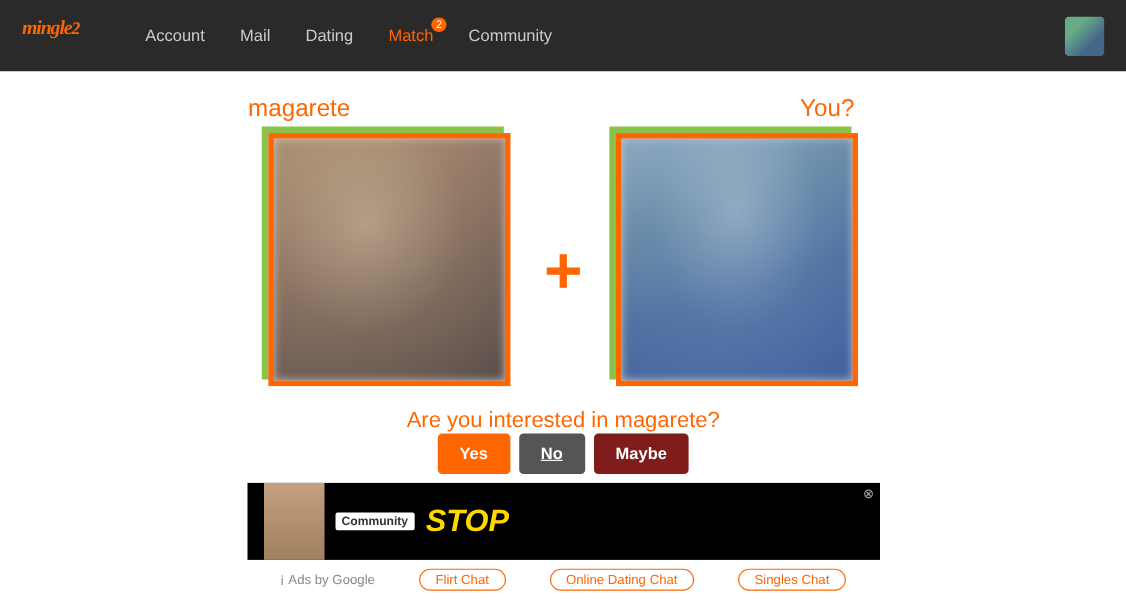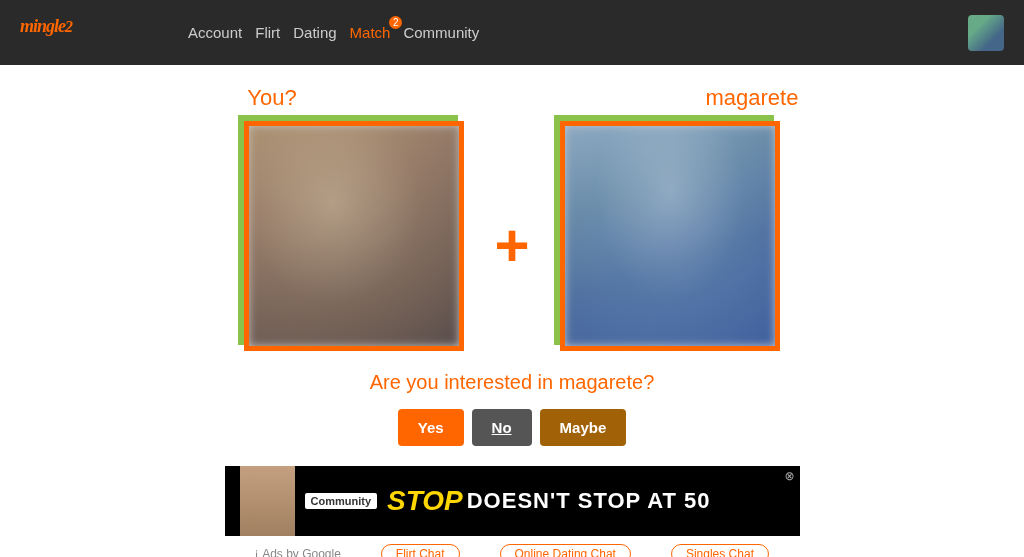--- a/index.html
+++ b/index.html
@@ -11,35 +11,34 @@
       height: 65px;
       display: flex;
       align-items: center;
       padding: 0 20px;
     }
     .logo {
       font-family: Georgia, serif;
       font-size: 28px;
       color: #fff;
       font-style: italic;
-      margin-right: 78px;
+      margin-right: 60px;
       font-weight: bold;
       letter-spacing: -1px;
     }
     .logo span {
       color: #ff6600;
       font-size: 18px;
       vertical-align: super;
     }
     .nav {
       display: flex;
       align-items: center;
-      gap: 13px;
+      gap: 32px;
       flex: 1;
-      margin-left: 38px;
     }
     .nav-item {
       color: #ccc;
       text-decoration: none;
       font-size: 15px;
       cursor: pointer;
     }
     .nav-item.active { color: #ff6600; }
     .match-badge {
       position: relative;
@@ -174,28 +173,27 @@
       font-weight: bold;
       line-height: 1;
       margin-top: 20px;
     }
 
     
     .question {
       font-size: 20px;
       color: #ff6600;
       text-align: center;
-      margin-bottom: 15px;
     }
 
     
     .action-buttons {
       display: flex;
       gap: 8px;
-      margin-bottom: 20px;
+      margin-bottom: 8px;
     }
     .btn-yes {
       background: #ff6600;
       color: #fff;
       border: none;
       padding: 10px 20px;
       font-size: 15px;
       border-radius: 4px;
       cursor: pointer;
       font-weight: bold;
@@ -205,21 +203,21 @@
       color: #fff;
       border: none;
       padding: 10px 20px;
       font-size: 15px;
       border-radius: 4px;
       cursor: pointer;
       font-weight: bold;
       text-decoration: underline;
     }
     .btn-maybe {
-      background: #a16207;
+      background: #7f1d1d;
       color: #fff;
       border: none;
       padding: 10px 20px;
       font-size: 15px;
       border-radius: 4px;
       cursor: pointer;
       font-weight: bold;
     }
 
     
@@ -299,39 +297,39 @@
   </style>
 </head>
 <body>
 
 <div class="header">
   <div class="logo">
     <span>mingle</span><span style="color:#ff6600;font-size:16px;vertical-align:super;">2</span>
   </div>
   <nav class="nav">
     <a class="nav-item">Account</a>
-    <a class="nav-item">Flirt</a>
+    <a class="nav-item">Mail</a>
     <a class="nav-item">Dating</a>
     <a class="nav-item active match-badge">
       <span>Match</span><span class="badge">2</span>
     </a>
     <a class="nav-item">Community</a>
   </nav>
   <div class="header-right">
     <div class="avatar">
       <div class="avatar-img"></div>
     </div>
   </div>
 </div>
 
 <div class="main">
 
   <div class="profile-names">
+    <div class="profile-name">magarete</div>
     <div class="profile-name">You?</div>
-    <div class="profile-name">magarete</div>
   </div>
 
   <div class="photos-row">
 
     <div class="photo-wrapper">
       <div class="photo-stack-back"></div>
       <div class="photo-frame">
         <div class="photo-inner">
           <div class="photo-female"></div>
           <div class="photo-female-overlay"></div>
@@ -358,21 +356,20 @@
     <button class="btn-yes">Yes</button>
     <button class="btn-no">No</button>
     <button class="btn-maybe">Maybe</button>
   </div>
 
   <div class="ad-banner">
     <div class="ad-person"></div>
     <div class="ad-brand">Community</div>
     <div class="ad-text">
       <span class="ad-sexy">STOP</span>
-      <span class="ad-rest">DOESN'T STOP AT 50</span>
     </div>
     <div class="ad-close">⊗</div>
   </div>
 
   <div class="footer-links">
     <div class="footer-info">
       <span>ℹ</span>
       <span>Ads by Google</span>
     </div>
     <a class="footer-link">Flirt Chat</a>

